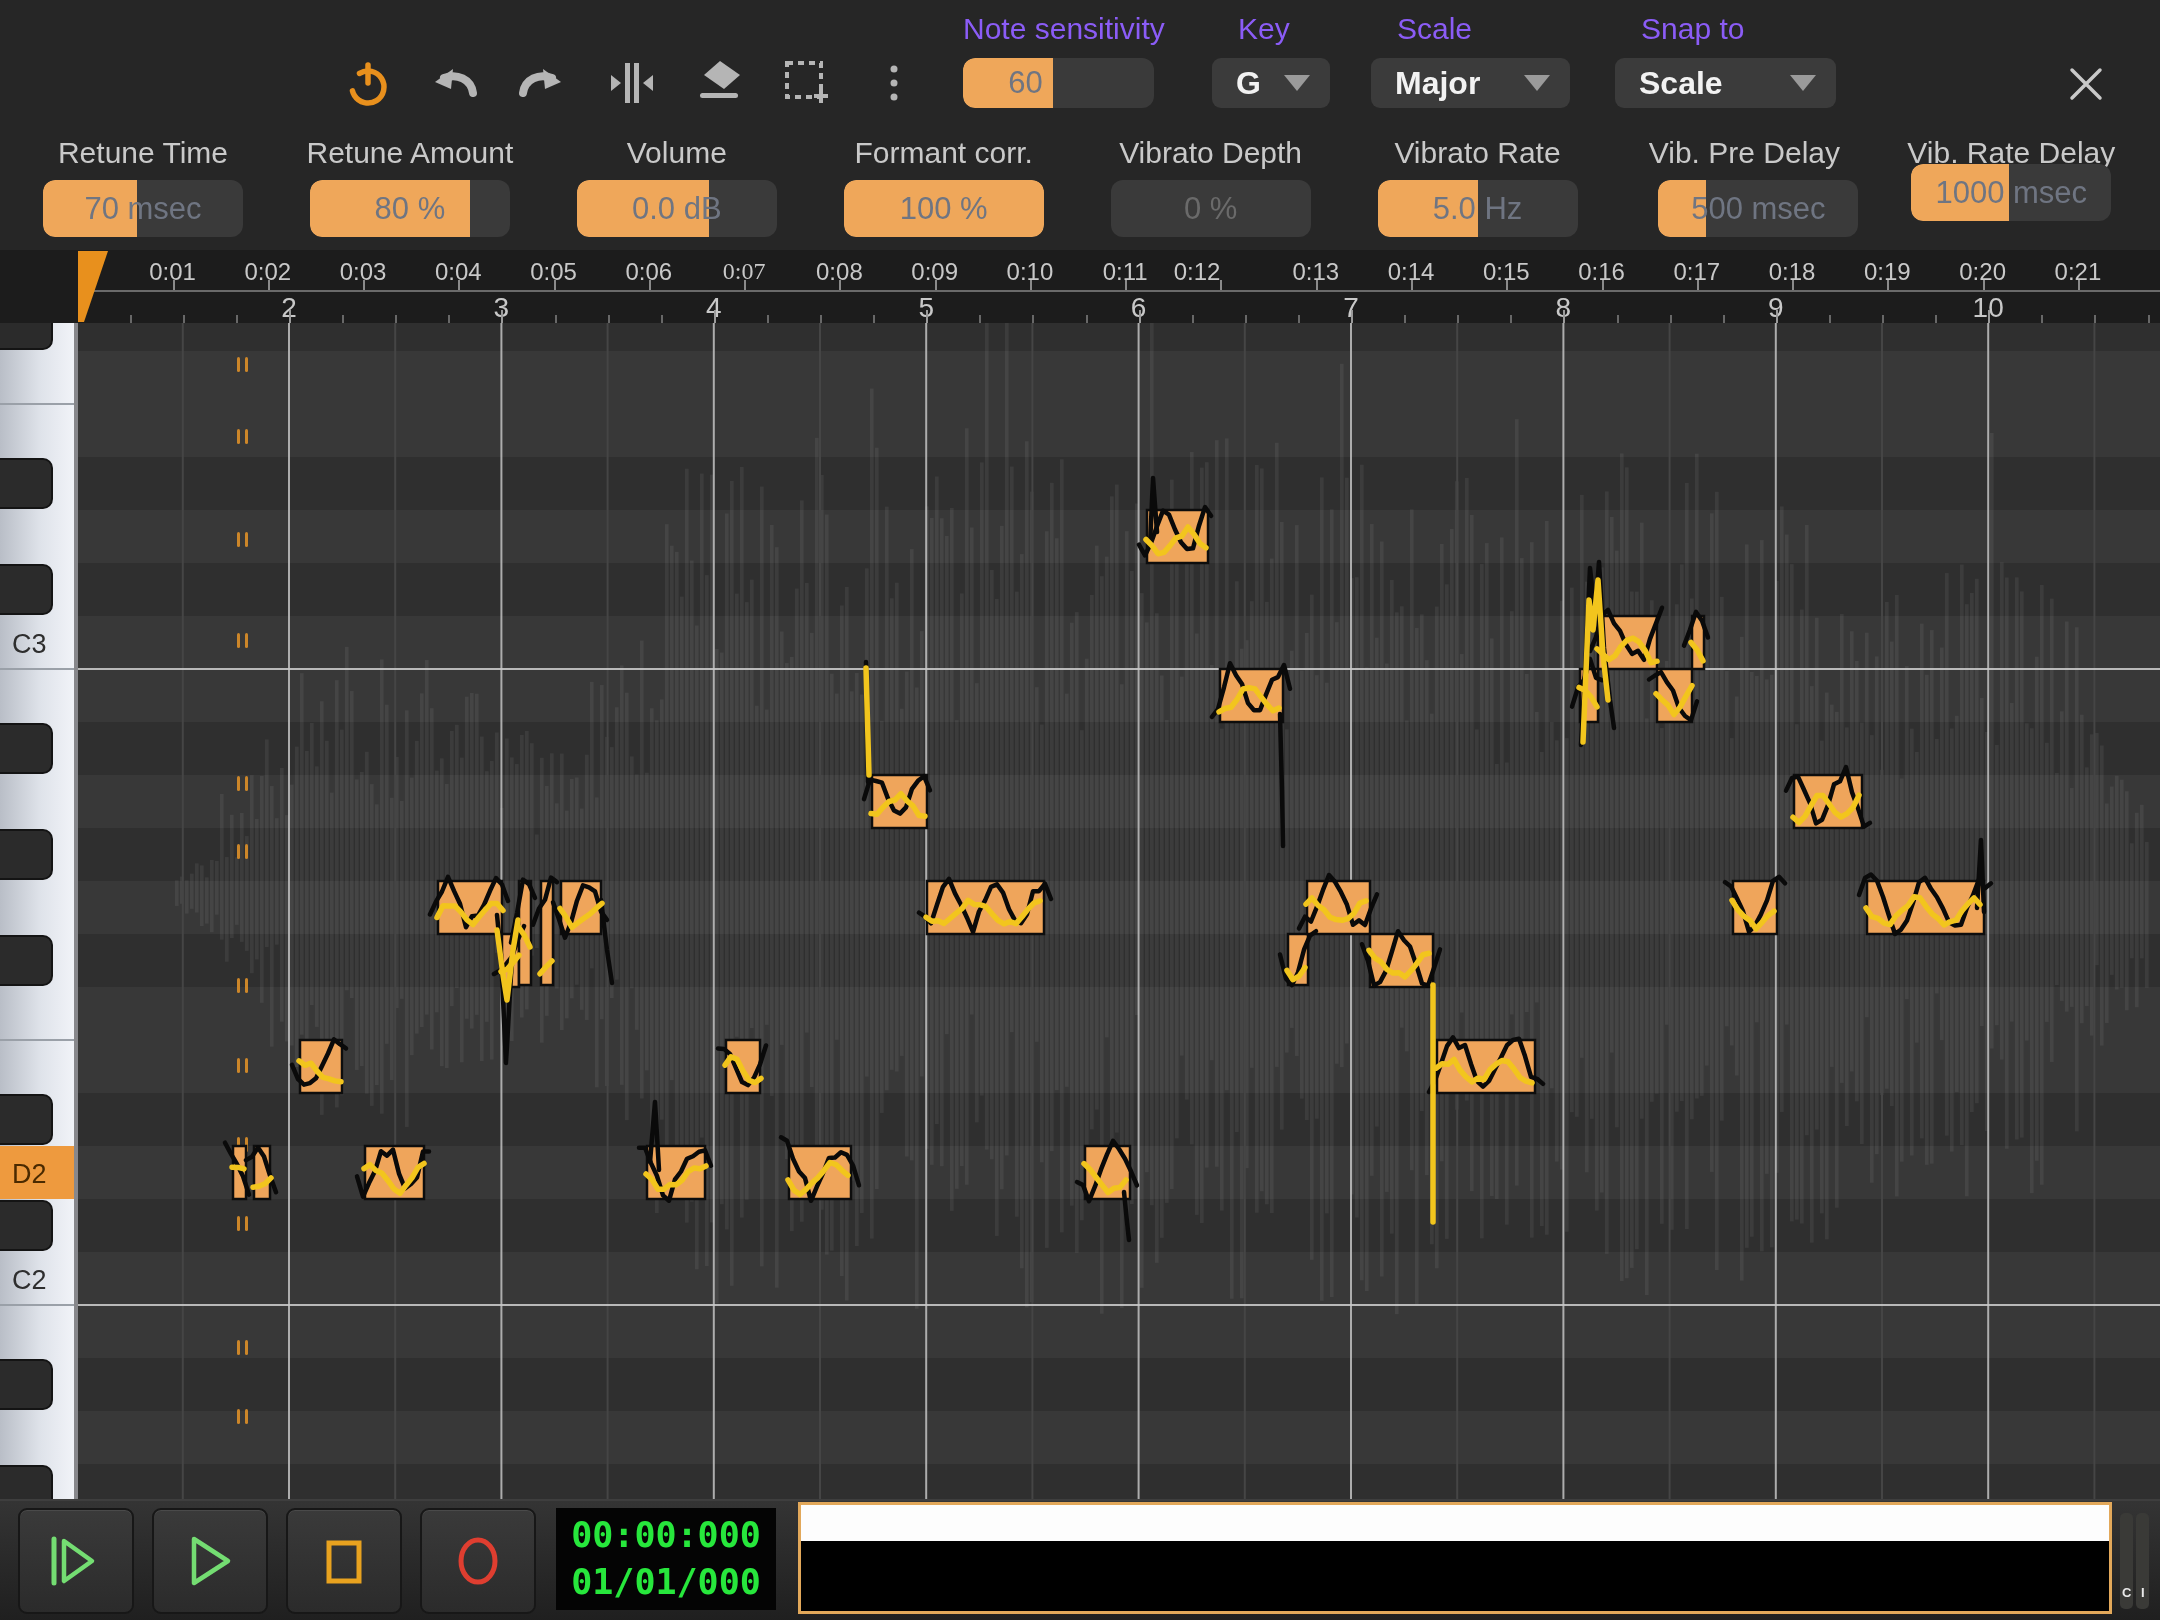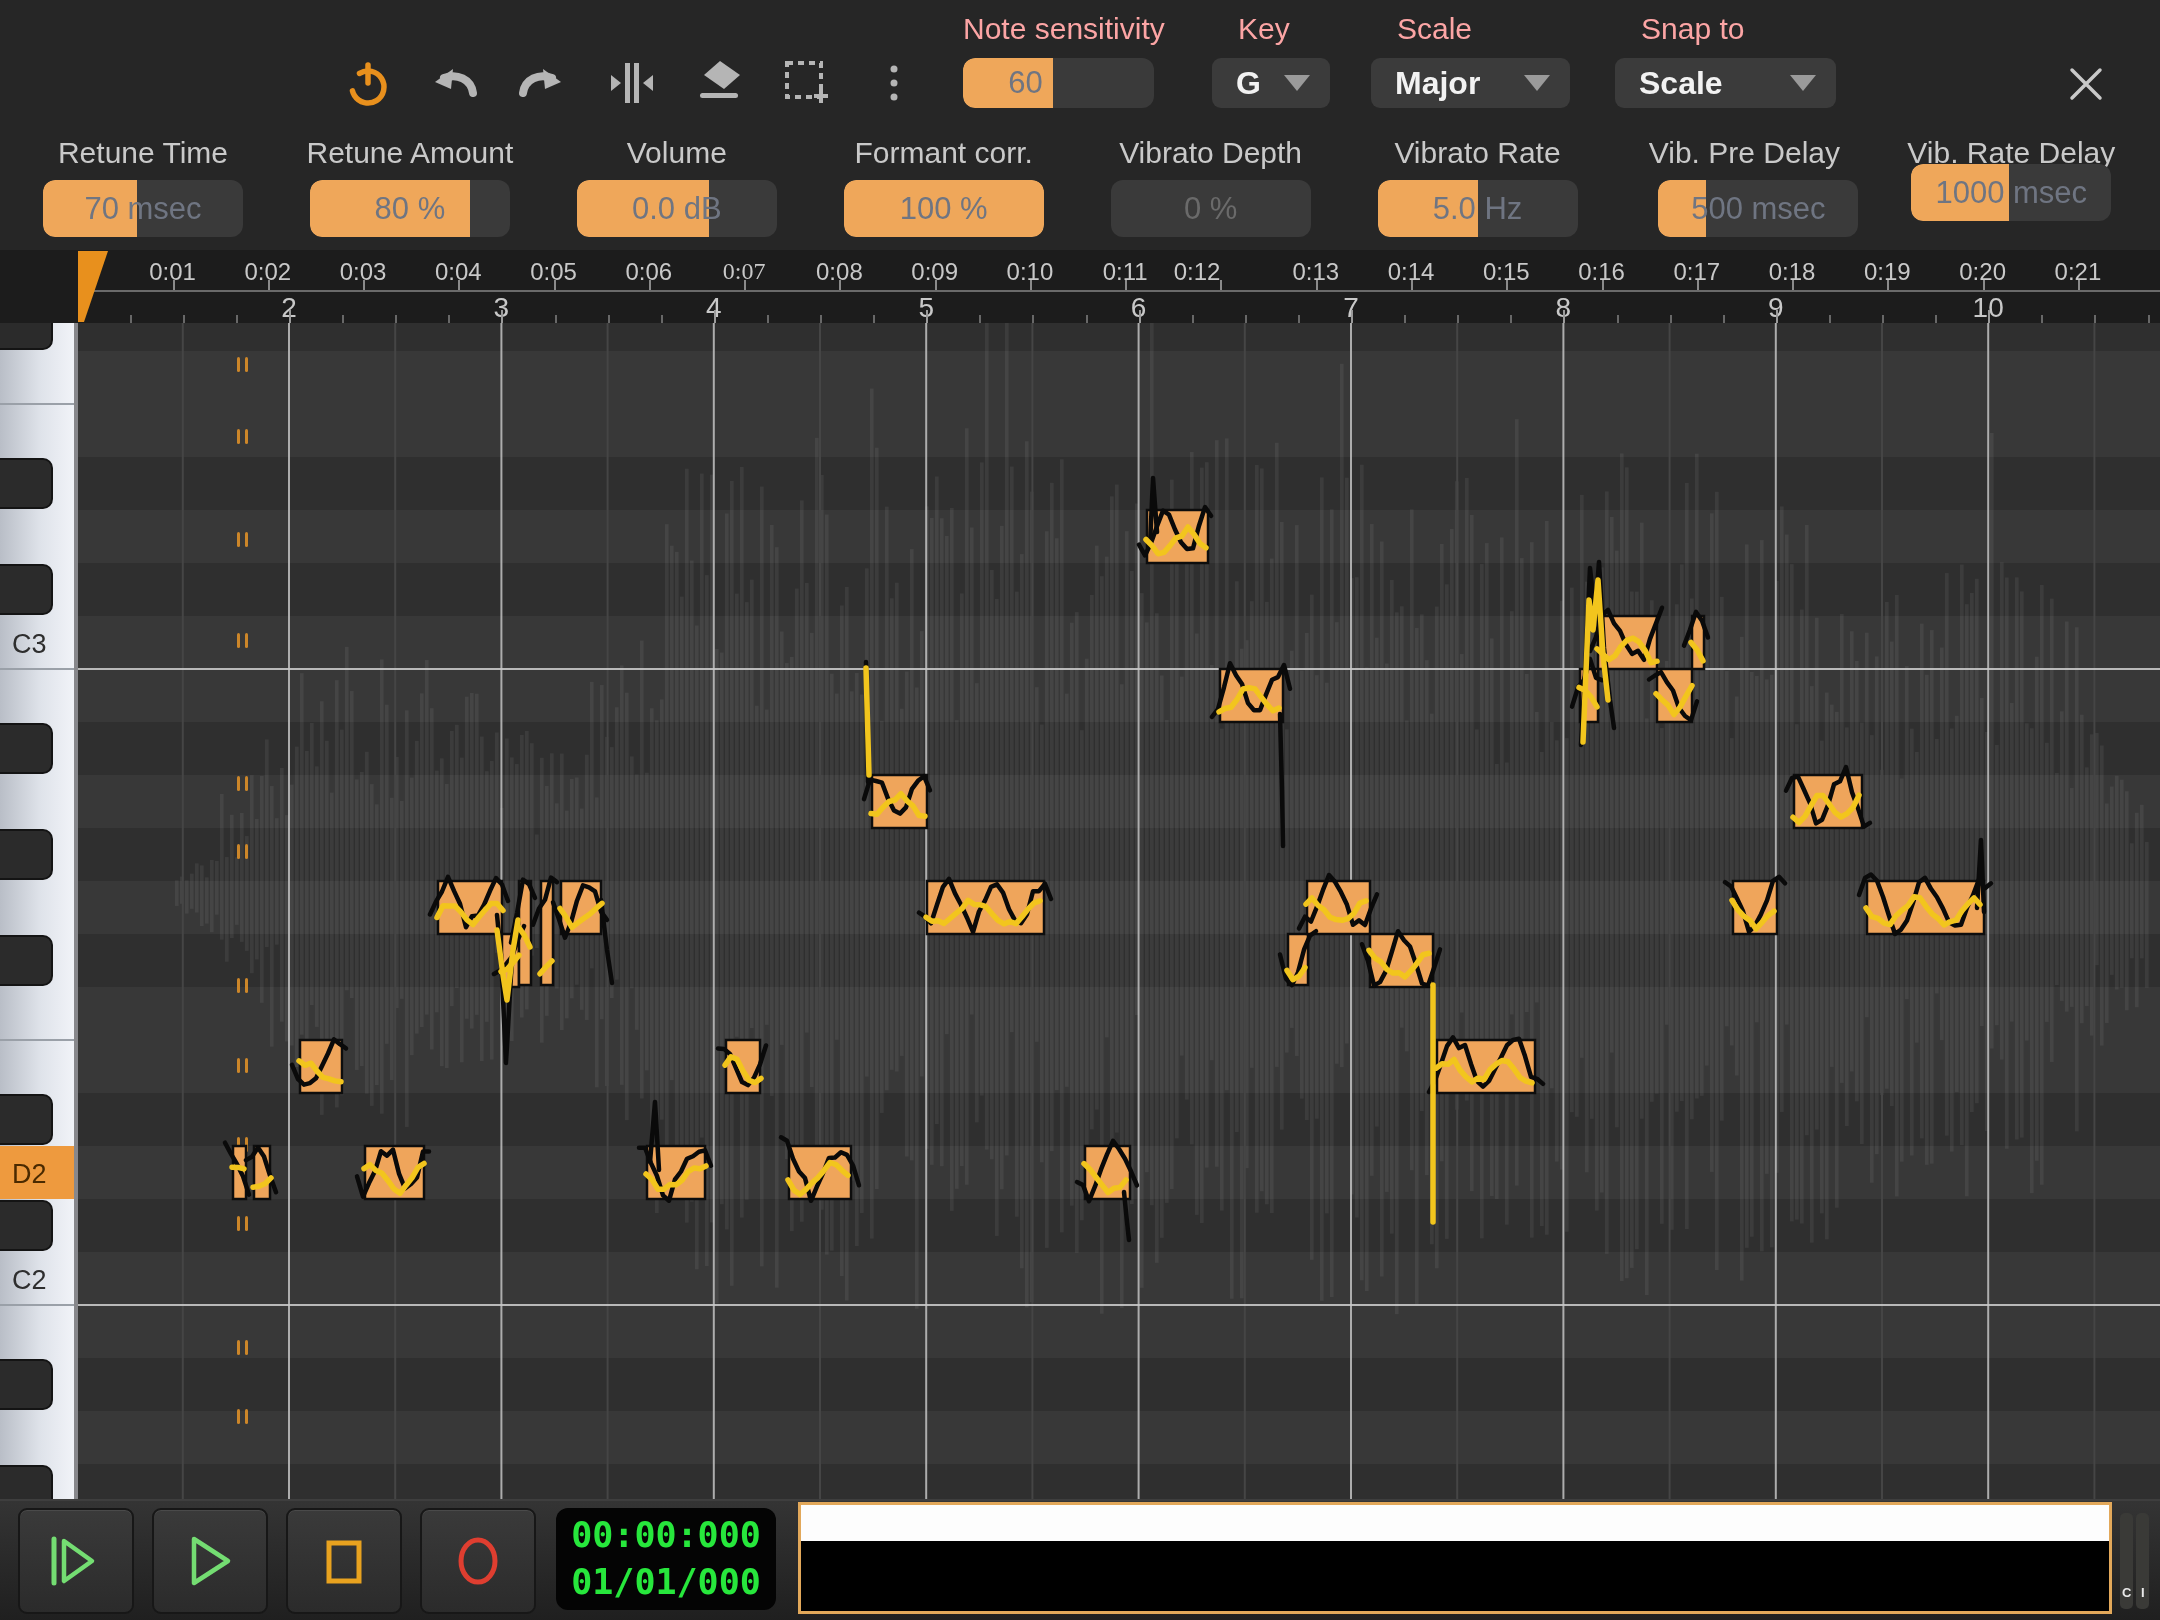--- a/index.html
+++ b/index.html
@@ -3,21 +3,21 @@
 <meta charset="utf-8">
 <style>
   html,body{margin:0;padding:0;background:#161616;}
   #app{position:relative;width:2160px;height:1620px;overflow:hidden;
        font-family:"Liberation Sans",sans-serif;background:#262626;-webkit-font-smoothing:antialiased;}
   .abs{position:absolute;}
 
   
   #topbar{left:0;top:0;width:2160px;height:250px;background:#262626;border-bottom:2px solid #151515;}
   .tbicon{position:absolute;top:55px;width:56px;height:56px;display:flex;align-items:center;justify-content:center;}
-  .tblabel{position:absolute;top:12px;height:34px;font-size:30px;color:#fca5a5;white-space:nowrap;}
+  .tblabel{position:absolute;top:12px;height:34px;font-size:30px;color:#8b5cf6;white-space:nowrap;}
   .slider{position:absolute;background:#3a3a3a;border-radius:12px;overflow:hidden;}
   .slider .fill{position:absolute;left:0;top:0;bottom:0;background:#efa75a;border-radius:12px 0 0 12px;}
   .slider .val{position:absolute;left:0;right:0;top:0;bottom:0;display:flex;align-items:center;justify-content:center;
                font-size:31px;color:#6f7582;white-space:nowrap;}
   .dd{position:absolute;top:58px;height:50px;background:#3b3b3b;border-radius:9px;display:flex;align-items:center;}
   .dd .ddval{margin-left:24px;font-size:32px;font-weight:bold;color:#f2f2f2;flex:1;}
   .dd .ddarrow{width:0;height:0;border-left:13px solid transparent;border-right:13px solid transparent;
                border-top:16px solid #9a9a9a;margin-right:20px;}
   .plabel{position:absolute;top:136px;height:32px;font-size:30px;color:#c9c9c9;white-space:nowrap;text-align:center;}
 
@@ -30,21 +30,21 @@
   #rulersep{position:absolute;left:78px;top:40px;right:0;height:2px;background:#6a6a6a;}
   #playhead{position:absolute;left:78px;top:1px;width:30px;height:71px;background:#e8901d;
             clip-path:polygon(0 0,100% 0,20% 100%,0 100%);}
 
   
   #transport{left:0;top:1499px;width:2160px;height:121px;background:linear-gradient(#343434,#1f1f1f);
              border-top:2px solid #3e3e3e;}
   .tbtn{position:absolute;top:7px;width:112px;height:102px;border-radius:9px;
         background:linear-gradient(#3a3a3a,#2b2b2b);border:2px solid #171717;box-shadow:inset 0 1px 0 #4a4a4a;
         display:flex;align-items:center;justify-content:center;}
-  #lcd{position:absolute;top:7px;left:556px;width:220px;height:102px;background:#040404;border-radius:12px;
+  #lcd{position:absolute;top:7px;left:556px;width:220px;height:102px;background:#040404;border-radius:0;
        display:flex;flex-direction:column;align-items:center;justify-content:center;
        font-family:"DejaVu Sans Mono",monospace;font-size:35px;font-weight:bold;color:#27e73c;line-height:47px;}
   #overview{position:absolute;left:798px;top:1px;width:1314px;height:112px;background:#000;
             border:3px solid #e2a85a;box-sizing:border-box;}
   #ovwhite{position:absolute;left:0;top:0;right:0;height:36px;background:#fdfdfd;}
   .ministrip{position:absolute;top:12px;width:13px;height:96px;background:#3a3a37;border-radius:5px;}
   .minichar{position:absolute;top:84px;font-size:13px;color:#e8e8e8;font-weight:bold;}
 </style>
 </head>
 <body>

